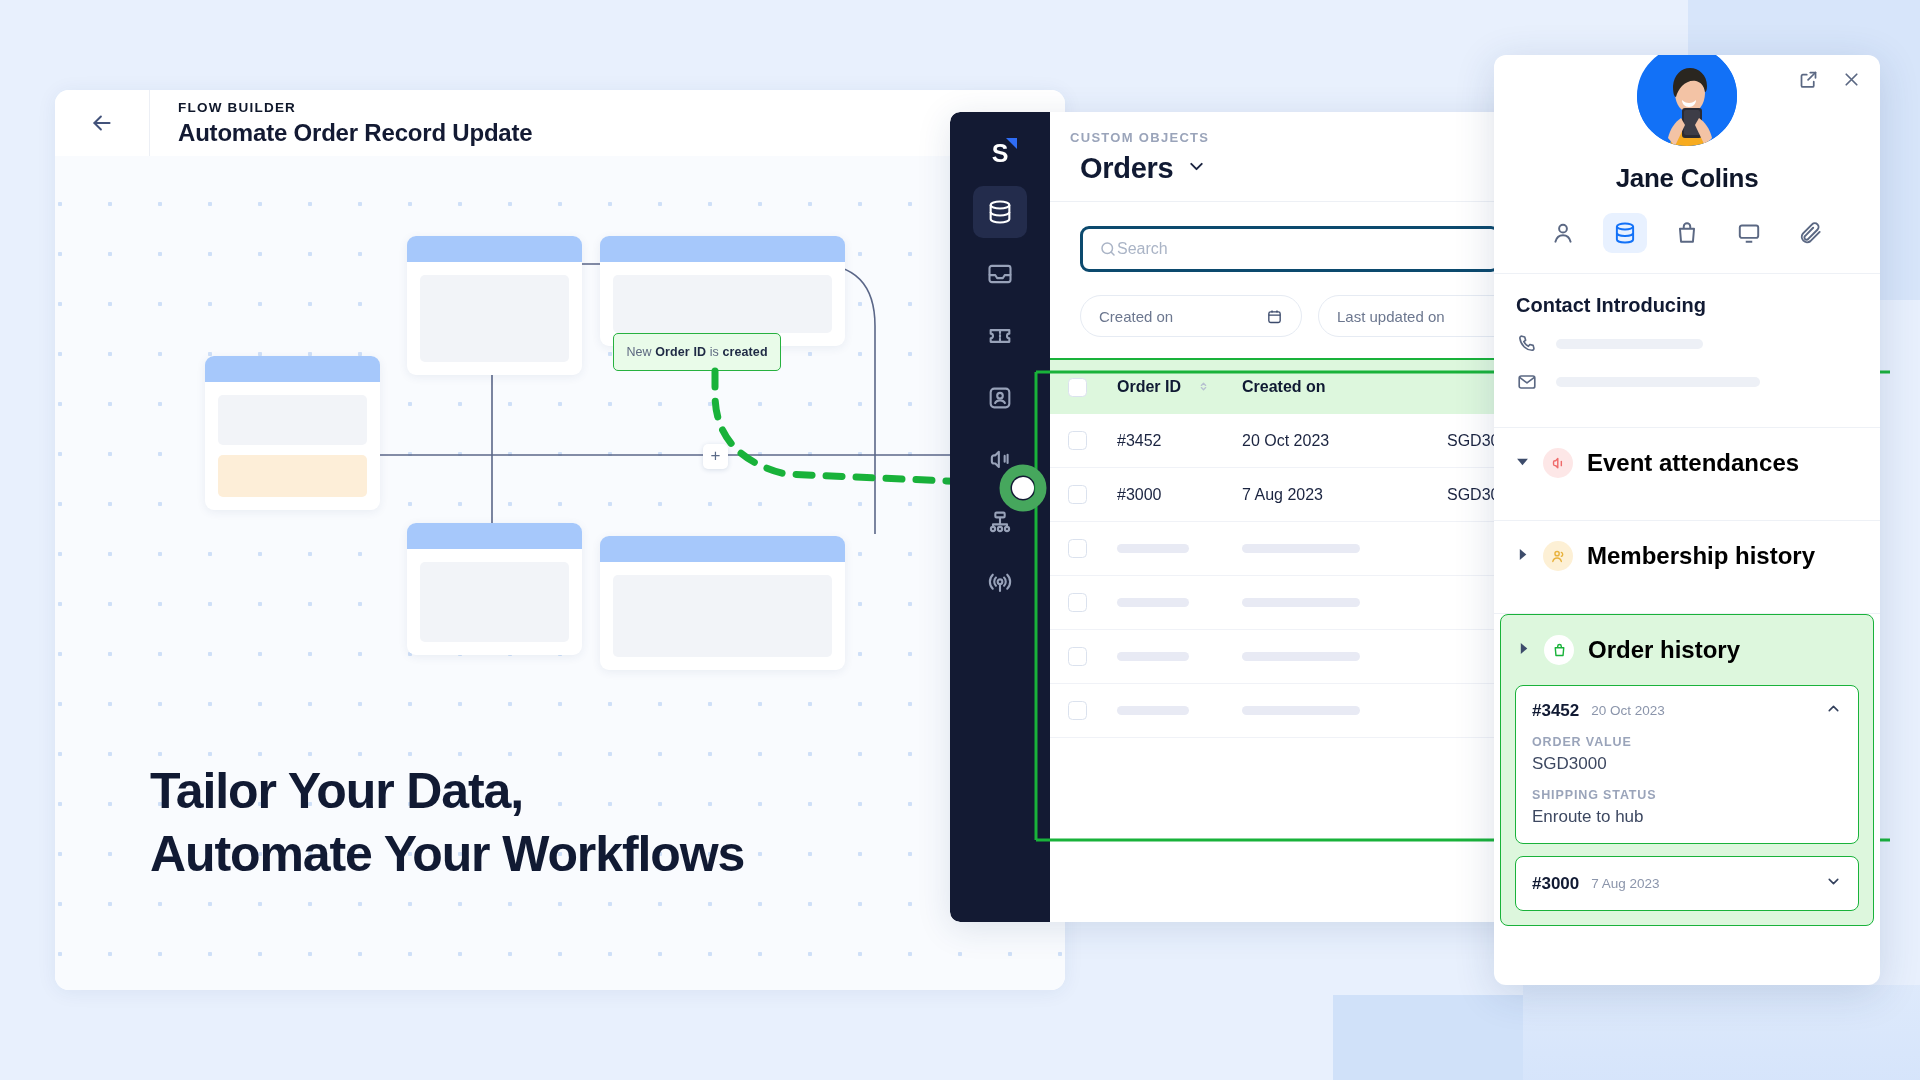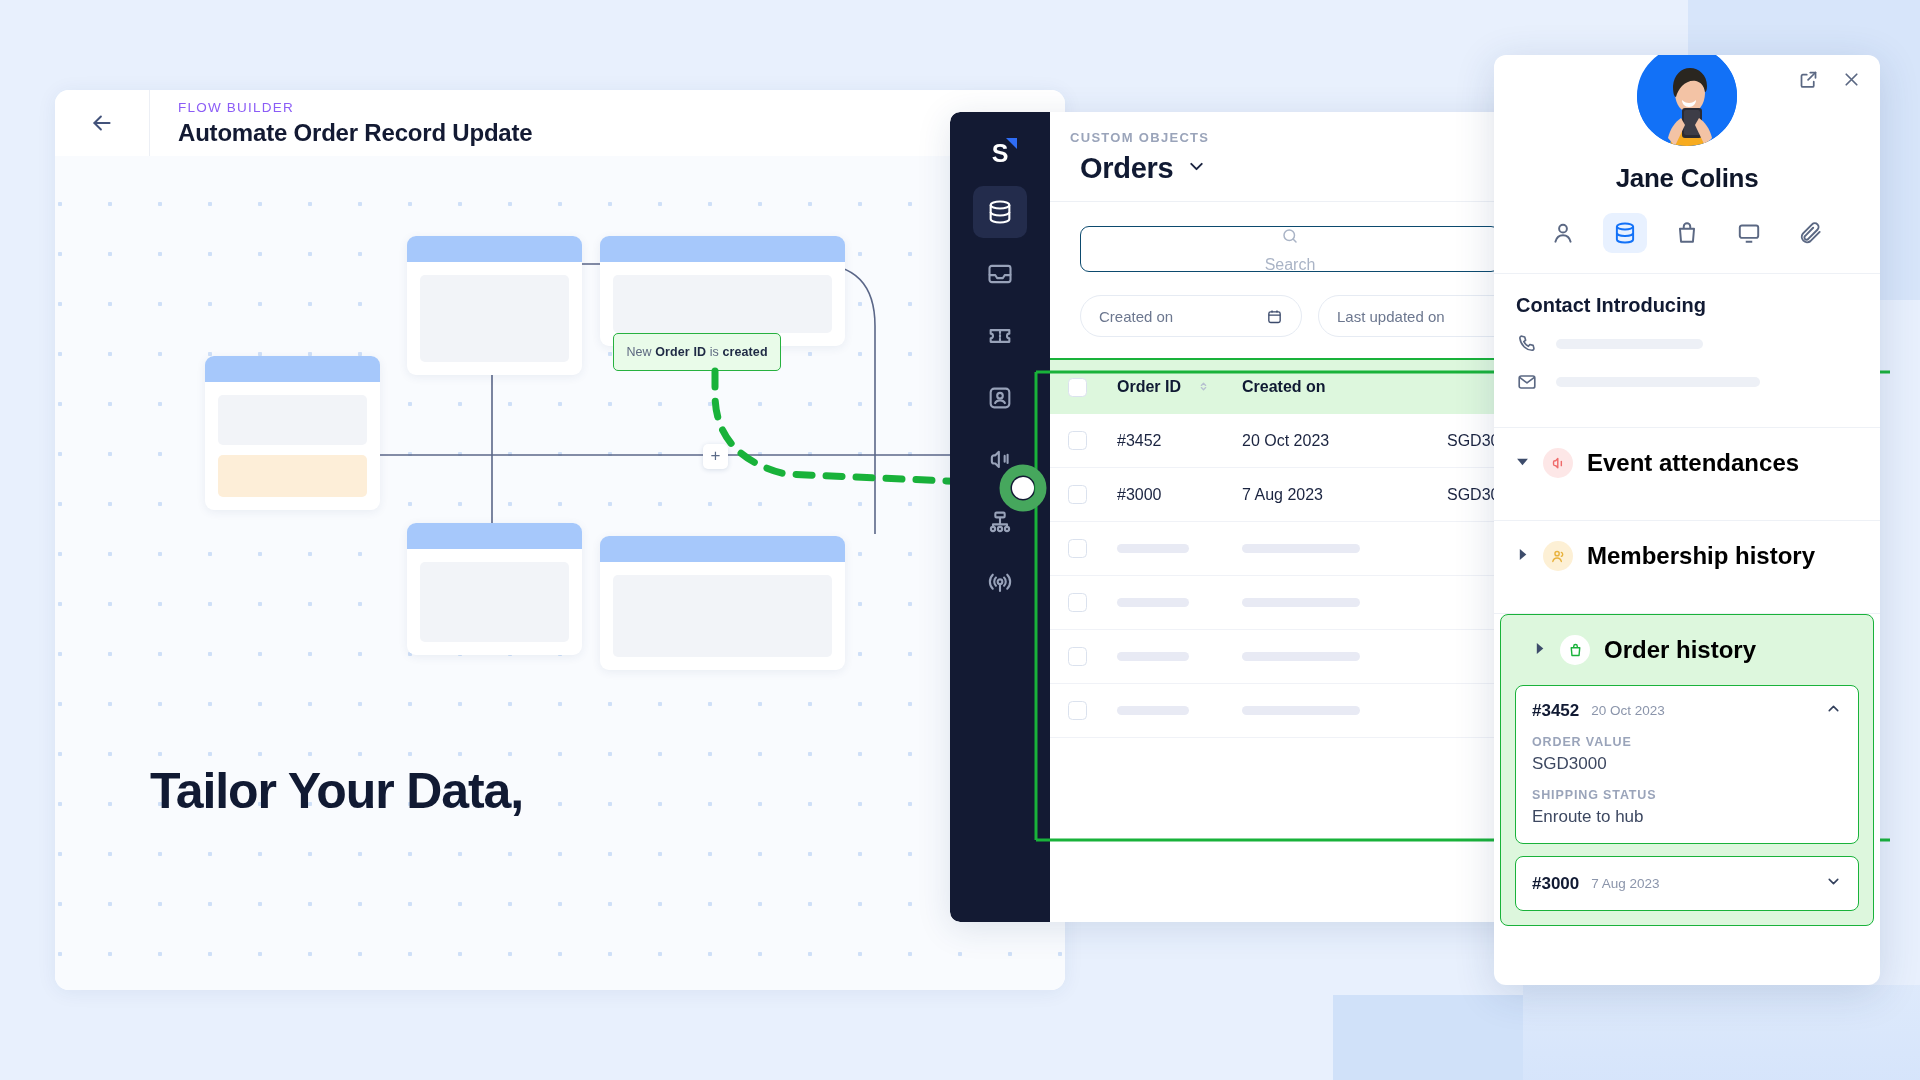--- a/index.html
+++ b/index.html
@@ -26,21 +26,21 @@
     overflow: hidden;
   }
   .flow-head { height: 66px; display: flex; align-items: center; background:#fff; }
   .flow-back {
     width: 95px; height: 66px; display: flex; align-items: center; justify-content: center;
     border-right: 1px solid #eceff5;
   }
   .flow-back svg { width: 26px; height: 26px; }
   .flow-titles { padding-left: 28px; }
   .flow-eyebrow {
-    font-size: 13.5px; letter-spacing: .09em; font-weight: 400; color: #8b5cf6;
+    font-size: 13.5px; letter-spacing: .09em; font-weight: 700; color: #0f172a;
     text-transform: uppercase; margin-bottom: 4px;
   }
   .flow-title { font-size: 24px; font-weight: 700; color: #131a33; letter-spacing: -.2px; }
 
   .flow-canvas {
     position: absolute; left: 0; top: 66px; right: 0; bottom: 0;
     background-color: #f9fbfe;
     background-image: radial-gradient(#cfe0f8 2.1px, transparent 2.2px);
     background-size: 50px 50px; background-position: 30px 23px;
   }
@@ -115,22 +115,22 @@
     font-size: 13px; letter-spacing: .1em; font-weight: 700; color: #9aa4ba;
     text-transform: uppercase; padding: 18px 0 0 20px;
   }
   .obj-title-row { display: flex; align-items: center; gap: 13px; padding: 7px 0 0 30px; }
   .obj-title { font-size: 29px; font-weight: 700; color: #111a33; letter-spacing: -.3px; }
   .obj-chev svg { width: 21px; height: 21px; color: #1b2440; }
   .toolbar-sep { margin-top: 16px; border-top: 1px solid #edf0f5; }
 
   .search-box {
     margin: 24px 0 0 30px; width: 420px; height: 46px;
-    border: 1px solid #0c4a6e; border-radius: 9px;
-    display: flex; align-items: center; gap: 11px; padding: 0 16px; flex-direction: column;
+    border: 3px solid #0c4a6e; border-radius: 9px;
+    display: flex; align-items: center; padding: 0 16px;
   }
   .search-box svg { width: 18px; height: 18px; color: #aab4c6; flex: none; }
   .search-box span { font-size: 16px; color: #aab4c6; }
 
   .filter-row { display: flex; gap: 16px; margin: 23px 0 0 30px; }
   .filter-pill {
     height: 42px; border: 1px solid #e6ebf3; border-radius: 21px;
     display: flex; align-items: center; gap: 12px; padding: 0 18px;
     font-size: 15px; color: #6c778f;
   }
@@ -311,20 +311,21 @@
         <path d="M660 215 L660 238 Q660 300 730 318 L1010 330" stroke="#19b23a" stroke-width="7" fill="none" stroke-dasharray="16 14" stroke-linecap="round"></path>
       </svg>
 
       <div class="plus-btn" style="left:648px; top:288px;">
         <span>+</span>
       </div>
     </div>
 
     <div class="headline">
       <span class="hl-dark">Tailor Your Data,</span>
+      <span class="hl-dark">Automate Your Workflows</span>
     </div>
   </div>
 
   <div class="app-window">
 
     <div class="app-sidebar">
       <div class="logo-s">
         <span>S</span>
         <i></i>
       </div>
@@ -609,21 +610,21 @@
             <path d="M4 19c.8-3.4 3.2-5 6-5s5.2 1.6 6 5"></path>
           <path d="M16 6.2a3 3 0 010 5.6"></path>
         </svg>
       </span>
       <span class="acc-label">Membership history</span>
     </div>
 
     <div class="section-div"></div>
 
     <div class="order-section">
-      <div class="acc-row" style="padding-left:32px">
+      <div class="acc-row" style="padding-left:16px">
         <span class="acc-caret">
           <svg viewBox="0 0 12 12" fill="currentColor">
               <path d="M3.5 1v10L9.5 6z"></path>
             </svg>
         </span>
         <span class="acc-badge" style="background:#ffffff;color:#19b23a">
           <svg viewBox="0 0 24 24" fill="none" stroke="currentColor" stroke-width="2" stroke-linejoin="round">
             <path d="M6 8h12l-1 11H7z"></path>
               <path d="M9.5 8V6a2.5 2.5 0 015 0v2"></path>
           </svg>

